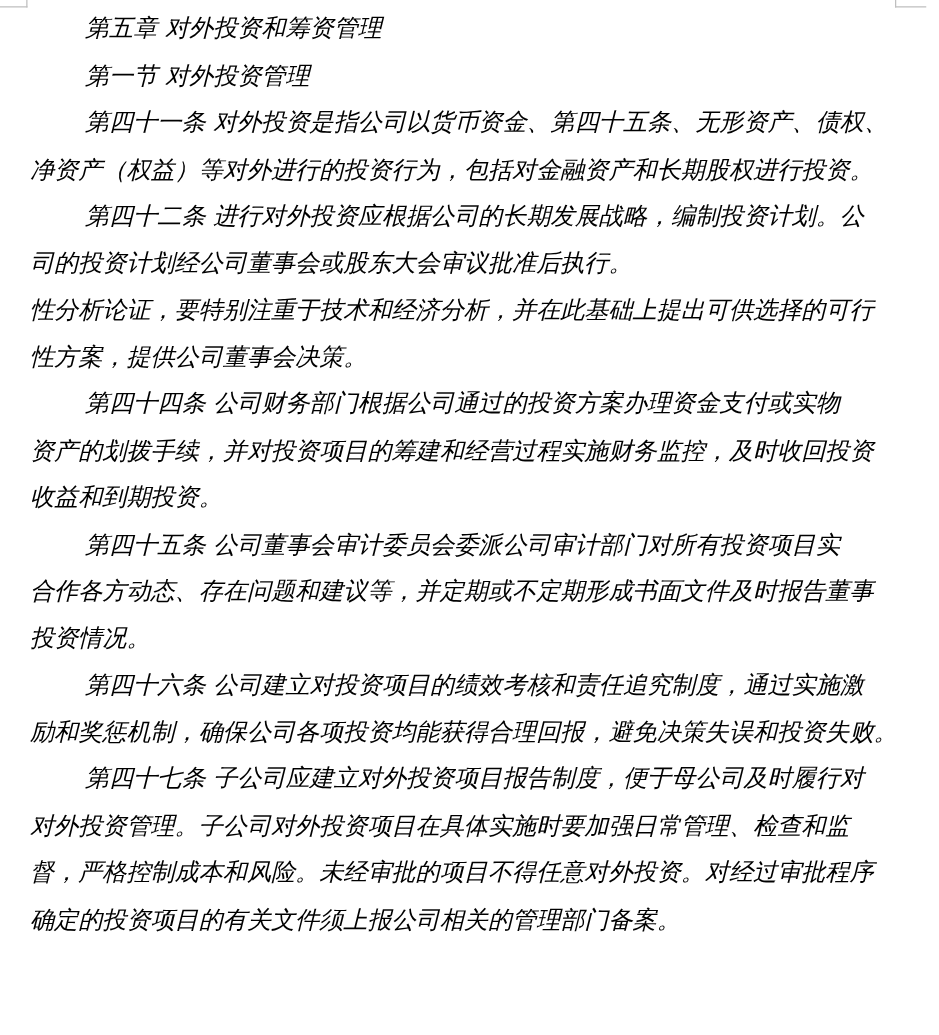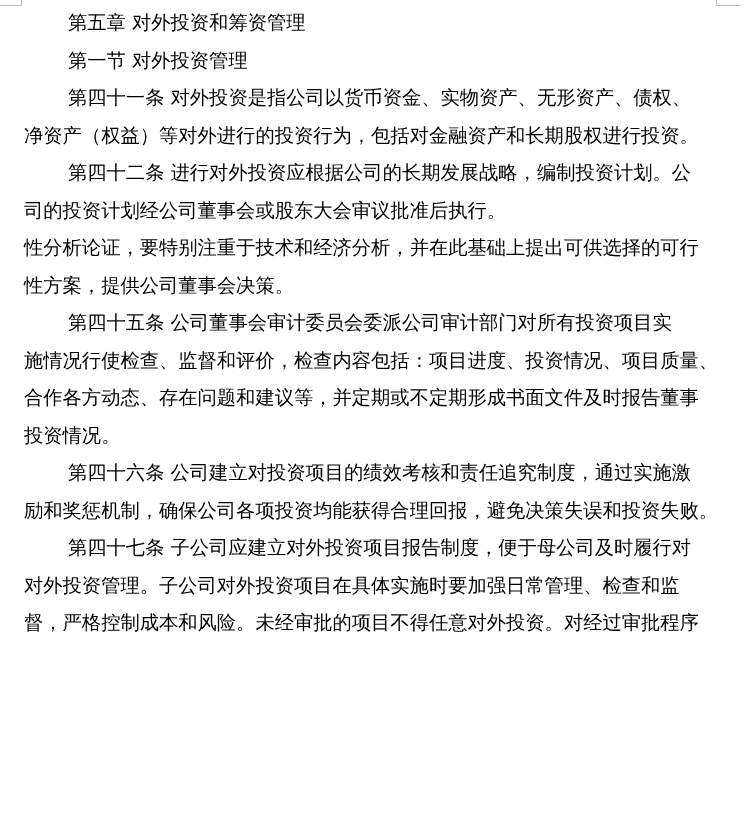--- a/index.html
+++ b/index.html
@@ -42,61 +42,67 @@
       left: 24px;
       top: 4px;
       width: 670px;
     }
     .line {
       height: 37.5px;
       line-height: 37.5px;
       font-size: 19.3px;
       white-space: nowrap;
       letter-spacing: 0px;
+      font-style: italic;
     }
     .line.indent {
       padding-left: 44px;
     }
   </style>
 </head>
 <body>
 
 <div class="corner-mark corner-tl"></div>
 <div class="corner-mark corner-tr"></div>
 
 <div class="page">
   <div class="line indent">第五章 对外投资和筹资管理</div>
   <div class="line indent">第一节 对外投资管理</div>
 
   <div>
-    <div class="line indent">第四十一条 对外投资是指公司以货币资金、实物资产、无形资产、债权、</div>
+    <div class="line indent">第四十一条 对外投资是指公司以货币资金、第四十五条、无形资产、债权、</div>
     <div class="line">净资产（权益）等对外进行的投资行为，包括对金融资产和长期股权进行投资。</div>
   </div>
 
   <div>
     <div class="line indent">第四十二条 进行对外投资应根据公司的长期发展战略，编制投资计划。公</div>
     <div class="line">司的投资计划经公司董事会或股东大会审议批准后执行。</div>
   </div>
 
   <div>
     <div class="line">性分析论证，要特别注重于技术和经济分析，并在此基础上提出可供选择的可行</div>
     <div class="line">性方案，提供公司董事会决策。</div>
   </div>
 
+  <div>
+    <div class="line indent">第四十四条 公司财务部门根据公司通过的投资方案办理资金支付或实物</div>
+    <div class="line">资产的划拨手续，并对投资项目的筹建和经营过程实施财务监控，及时收回投资</div>
+    <div class="line">收益和到期投资。</div>
+  </div>
 
   <div>
     <div class="line indent">第四十五条 公司董事会审计委员会委派公司审计部门对所有投资项目实</div>
-    <div class="line">施情况行使检查、监督和评价，检查内容包括：项目进度、投资情况、项目质量、</div>
     <div class="line">合作各方动态、存在问题和建议等，并定期或不定期形成书面文件及时报告董事</div>
     <div class="line">投资情况。</div>
   </div>
 
   <div>
     <div class="line indent">第四十六条 公司建立对投资项目的绩效考核和责任追究制度，通过实施激</div>
     <div class="line">励和奖惩机制，确保公司各项投资均能获得合理回报，避免决策失误和投资失败。</div>
   </div>
 
   <div>
     <div class="line indent">第四十七条 子公司应建立对外投资项目报告制度，便于母公司及时履行对</div>
     <div class="line">对外投资管理。子公司对外投资项目在具体实施时要加强日常管理、检查和监</div>
     <div class="line">督，严格控制成本和风险。未经审批的项目不得任意对外投资。对经过审批程序</div>
+    <div class="line">确定的投资项目的有关文件须上报公司相关的管理部门备案。</div>
   </div>
 </div>
 
 </body></html>

